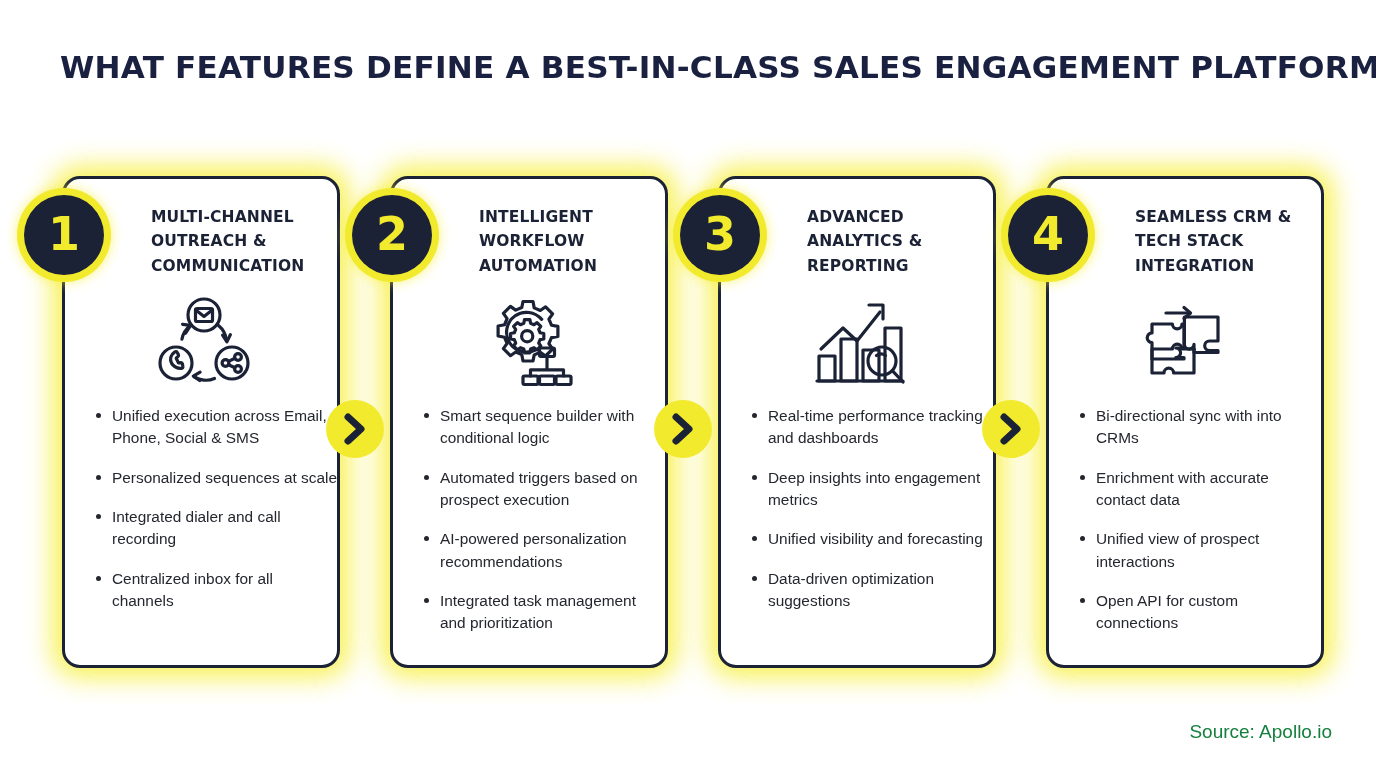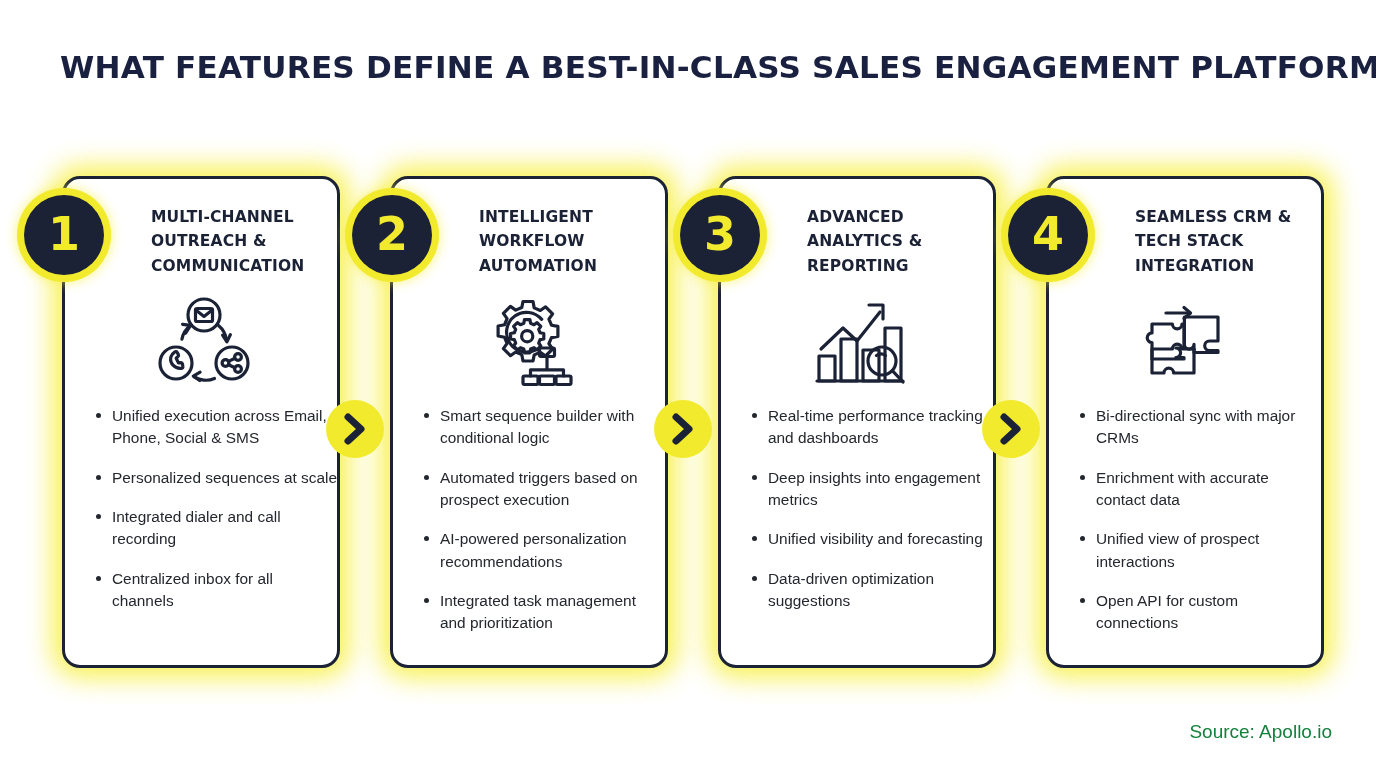--- a/index.html
+++ b/index.html
@@ -351,21 +351,21 @@
           <path d="M26 16h24"></path>
           <path d="M44 10.5 50.5 16 44 21.5"></path>
           <path d="M54 20h24v24h-8.5a4.8 4.8 0 1 0 0 9.6H78v1.9H54v-8.2a4.8 4.8 0 1 1-9.6 0V20z"></path>
           <path d="M12 27h20.4a4.8 4.8 0 1 0 9.6 0h2v24h-8.2a4.8 4.8 0 1 1 0 9.6H44v1.4H12V45.5a4.8 4.8 0 1 1 0-9.6V27z"></path>
           <path d="M12 52h20.4a4.8 4.8 0 1 1 9.6 0h12v24H33.6a4.8 4.8 0 1 0-9.6 0H12V52z"></path>
           <path d="M54 52h0"></path>
         </svg>
       </div>
 
       <ul class="bullets">
-        <li>Bi-directional sync with major CRMs</li>
+        <li>Bi-directional sync with into CRMs</li>
         <li>Enrichment with accurate contact data</li>
         <li>Unified view of prospect interactions</li>
         <li>Open API for custom connections</li>
       </ul>
     </div>
 
     <div class="badge-wrap">
       <div class="badge-glow"></div>
       <div class="badge-ring">
         <div class="badge-core">

